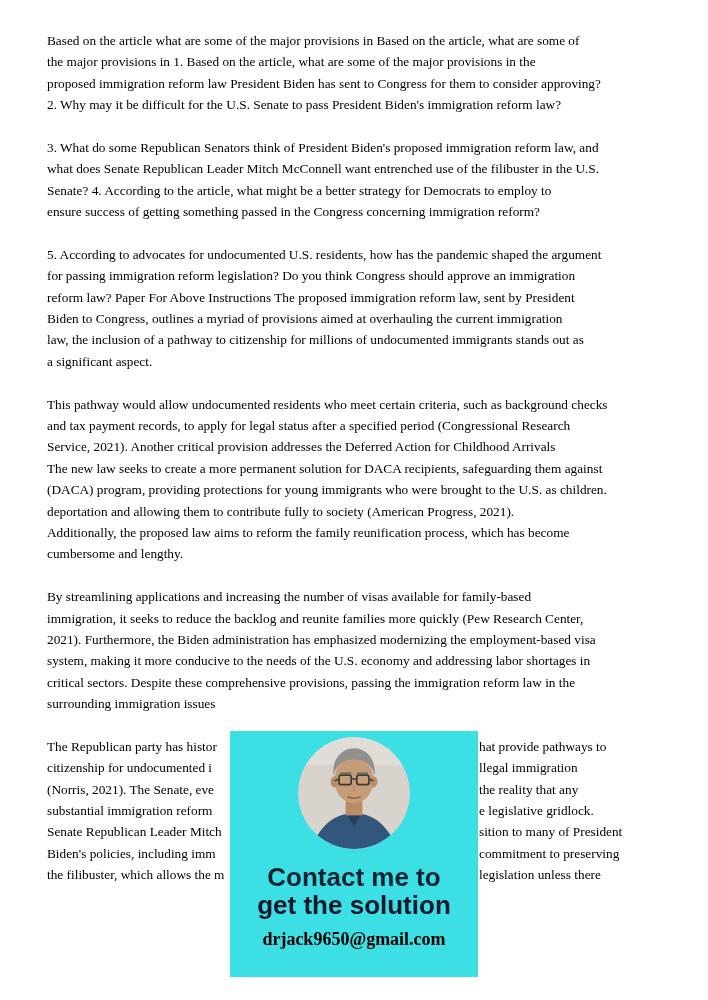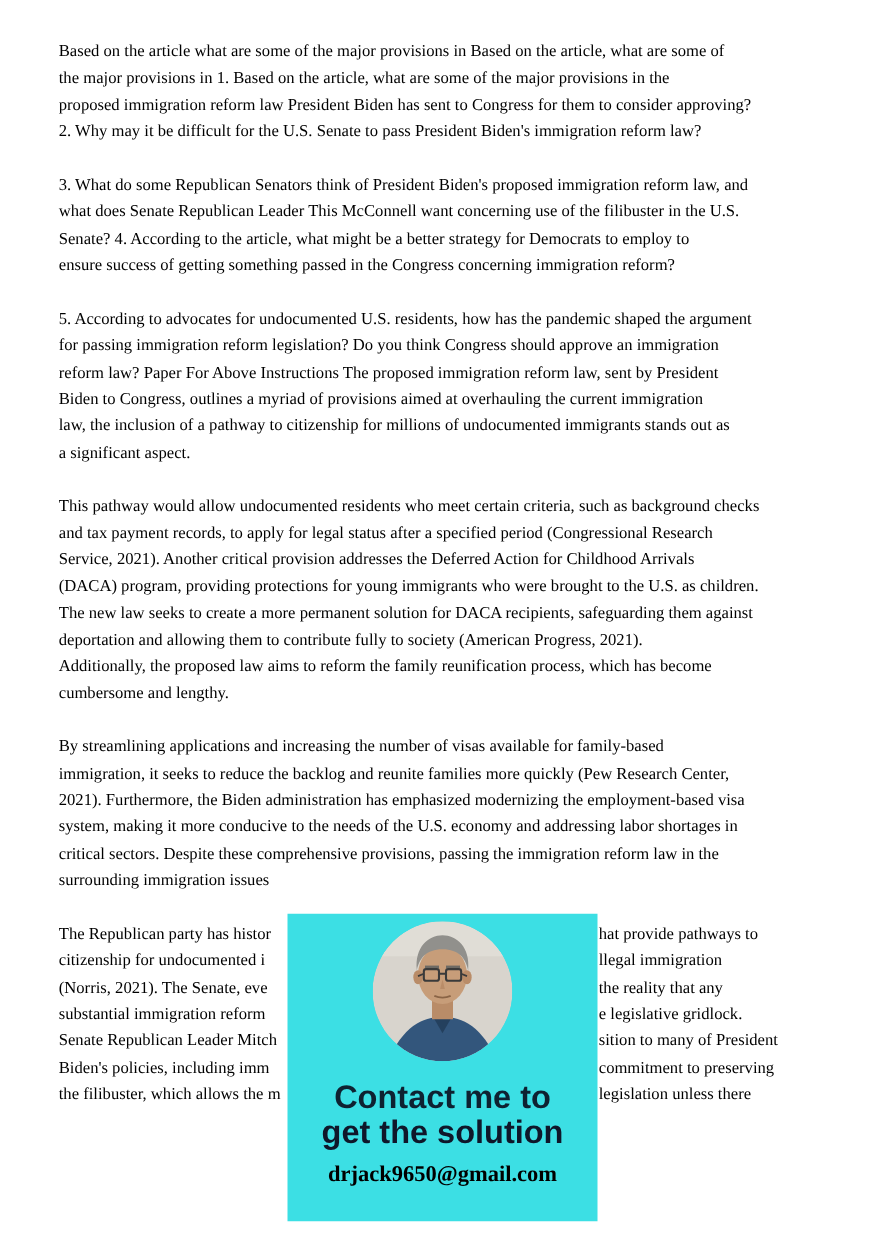--- a/index.html
+++ b/index.html
@@ -72,38 +72,38 @@
 <div class="doc">
   <div id="document-body">
       <div class="para">
         <div class="line">Based on the article what are some of the major provisions in Based on the article, what are some of</div>
         <div class="line">the major provisions in 1. Based on the article, what are some of the major provisions in the</div>
         <div class="line">proposed immigration reform law President Biden has sent to Congress for them to consider approving?</div>
         <div class="line">2. Why may it be difficult for the U.S. Senate to pass President Biden's immigration reform law?</div>
       </div>
       <div class="para">
         <div class="line">3. What do some Republican Senators think of President Biden's proposed immigration reform law, and</div>
-        <div class="line">what does Senate Republican Leader This McConnell want concerning use of the filibuster in the U.S.</div>
+        <div class="line">what does Senate Republican Leader Mitch McConnell want entrenched use of the filibuster in the U.S.</div>
         <div class="line">Senate? 4. According to the article, what might be a better strategy for Democrats to employ to</div>
         <div class="line">ensure success of getting something passed in the Congress concerning immigration reform?</div>
       </div>
       <div class="para">
         <div class="line">5. According to advocates for undocumented U.S. residents, how has the pandemic shaped the argument</div>
         <div class="line">for passing immigration reform legislation? Do you think Congress should approve an immigration</div>
         <div class="line">reform law? Paper For Above Instructions The proposed immigration reform law, sent by President</div>
         <div class="line">Biden to Congress, outlines a myriad of provisions aimed at overhauling the current immigration</div>
         <div class="line">law, the inclusion of a pathway to citizenship for millions of undocumented immigrants stands out as</div>
         <div class="line">a significant aspect.</div>
       </div>
       <div class="para">
         <div class="line">This pathway would allow undocumented residents who meet certain criteria, such as background checks</div>
         <div class="line">and tax payment records, to apply for legal status after a specified period (Congressional Research</div>
         <div class="line">Service, 2021). Another critical provision addresses the Deferred Action for Childhood Arrivals</div>
+        <div class="line">The new law seeks to create a more permanent solution for DACA recipients, safeguarding them against</div>
         <div class="line">(DACA) program, providing protections for young immigrants who were brought to the U.S. as children.</div>
-        <div class="line">The new law seeks to create a more permanent solution for DACA recipients, safeguarding them against</div>
         <div class="line">deportation and allowing them to contribute fully to society (American Progress, 2021).</div>
         <div class="line">Additionally, the proposed law aims to reform the family reunification process, which has become</div>
         <div class="line">cumbersome and lengthy.</div>
       </div>
       <div class="para">
         <div class="line">By streamlining applications and increasing the number of visas available for family-based</div>
         <div class="line">immigration, it seeks to reduce the backlog and reunite families more quickly (Pew Research Center,</div>
         <div class="line">2021). Furthermore, the Biden administration has emphasized modernizing the employment-based visa</div>
         <div class="line">system, making it more conducive to the needs of the U.S. economy and addressing labor shortages in</div>
         <div class="line">critical sectors. Despite these comprehensive provisions, passing the immigration reform law in the</div>

